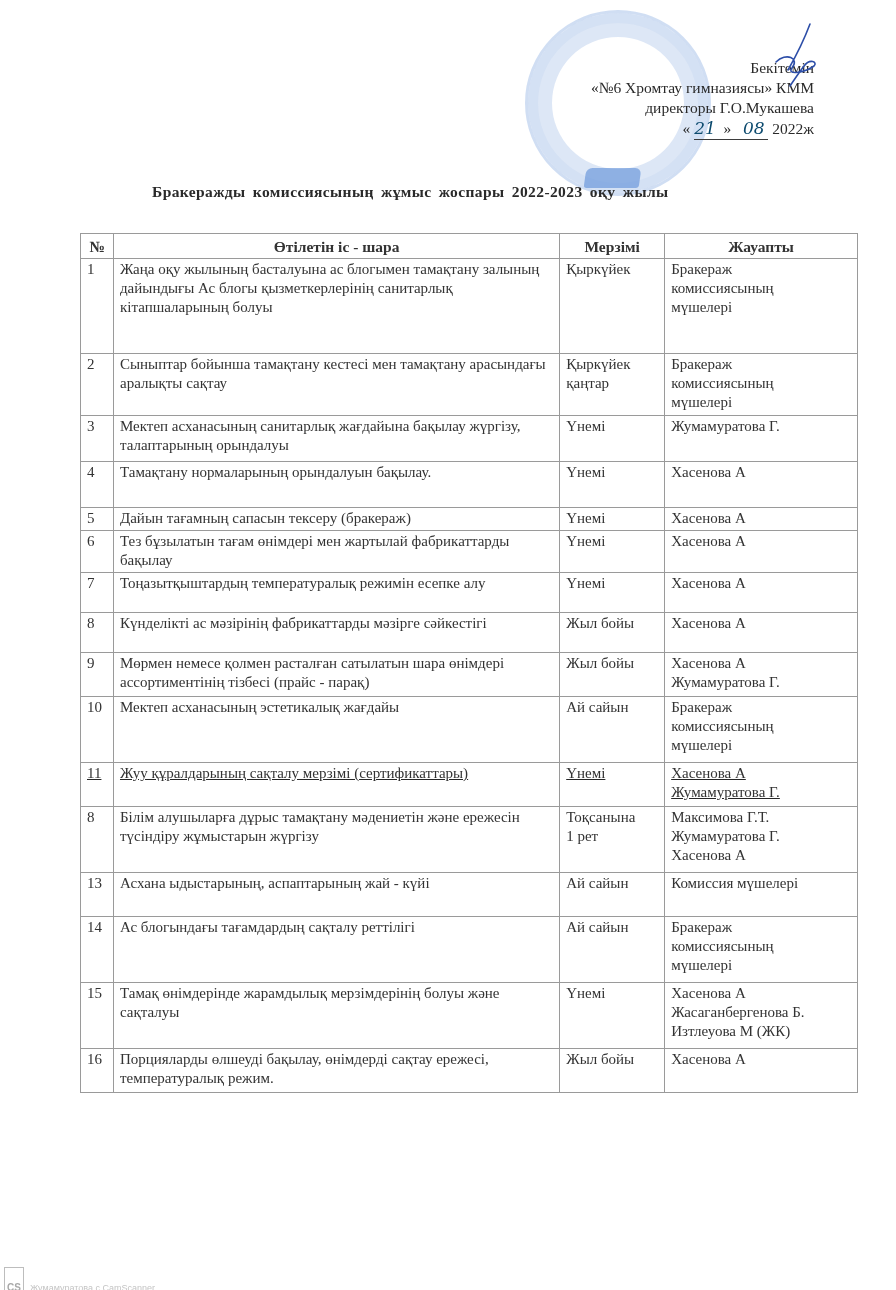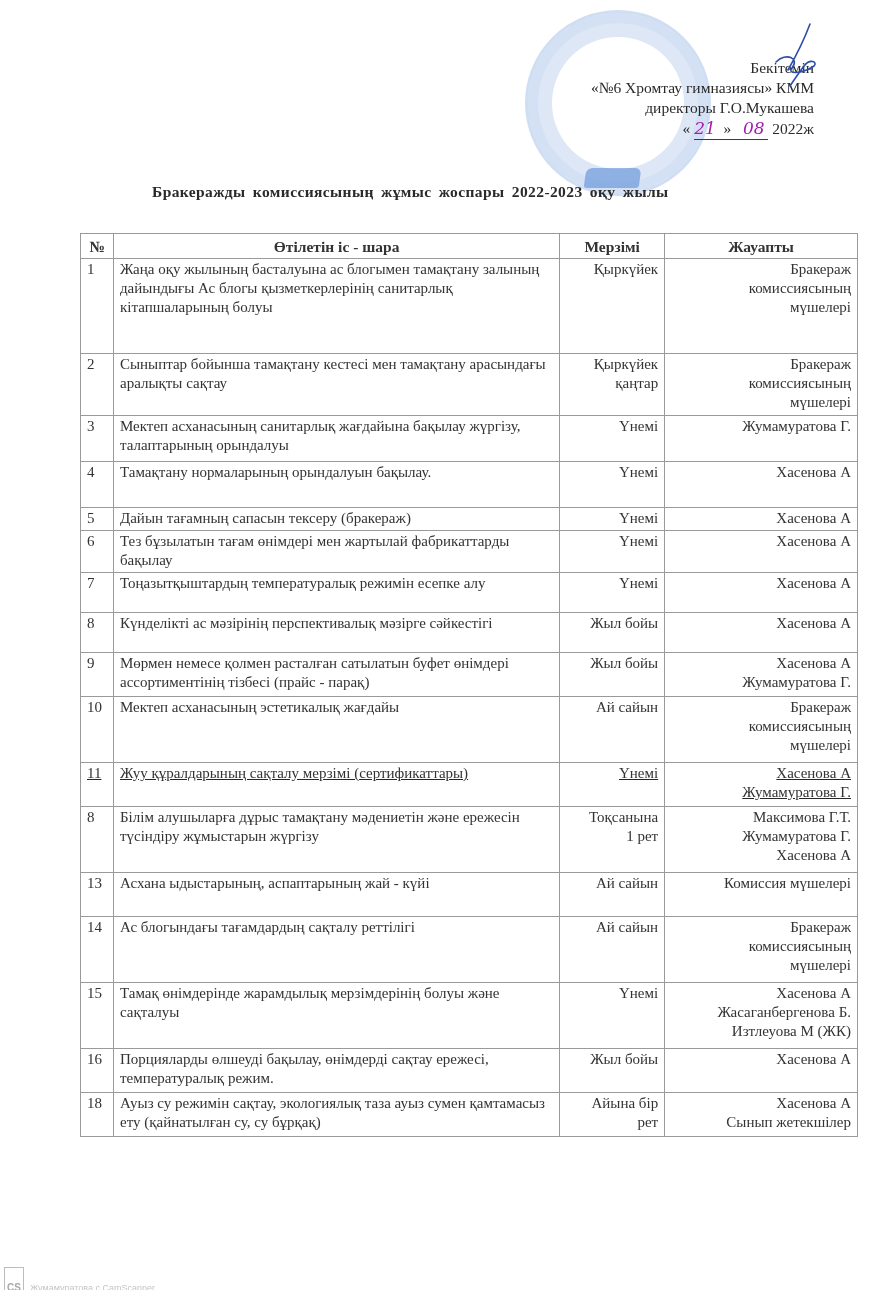--- a/index.html
+++ b/index.html
@@ -17,38 +17,38 @@
     background: rgba(90,140,215,0.6); border-radius: 6px 6px 3px 3px; transform: skewX(-8deg);
   }
   .approval {
     position: absolute; right: 82px; top: 58px; text-align: right; font-size: 15.5px; line-height: 20px; color: #2a2a2a;
   }
   .approval .line { display: block; }
   .approval .sig {
     position: absolute; right: -8px; top: -36px; width: 56px; height: 70px;
   }
   .approval .date-day, .approval .date-month {
-    font-family: "DejaVu Serif", serif; font-style: italic; color: #a21caf; font-size: 17px;
+    font-family: "DejaVu Serif", serif; font-style: italic; color: #0c4a6e; font-size: 17px;
   }
   .approval .underline { display: inline-block; border-bottom: 1px solid #3c3c3c; }
   .title {
     position: absolute; left: 152px; top: 183px; font-size: 15.5px; font-weight: bold; letter-spacing: 0.4px; color: #2a2a2a; word-spacing: 3px;
   }
   table.plan {
     position: absolute; left: 80px; top: 233px; width: 778px; border-collapse: collapse; font-size: 15px; line-height: 19px;
   }
   table.plan th, table.plan td {
     border: 1px solid #9a9a9a; vertical-align: top; padding: 1px 6px 2px 6px; text-align: left; color: #333;
   }
   table.plan th { font-weight: bold; text-align: center; font-size: 15.5px; padding: 3px 6px 2px 6px; }
   .c-num { width: 20px; }
   .c-act { width: 434px; }
   .c-due { width: 92px; }
   .c-resp { width: 180px; }
-  .resp-line, .due-line { display: block; text-align: right; }
+  .resp-line, .due-line { display: block; }
   .scanner {
     position: absolute; left: 4px; top: 1267px; display: flex; align-items: center; gap: 6px;
     font-family: "Liberation Sans", sans-serif; font-size: 9px; color: #c4c4c4;
   }
   .scanner .logo {
     border: 1.5px solid #bdbdbd; color: #a8a8a8; font-weight: bold; font-size: 10px; padding: 13px 2px; line-height: 13px;
   }
 </style>
 </head>
 <body>
@@ -152,31 +152,31 @@
         <td class="c-act">Тоңазытқыштардың температуралық режимін есепке  алу</td>
         <td class="c-due">
           <span class="due-line">Үнемі</span>
         </td>
         <td class="c-resp">
           <span class="resp-line">Хасенова А</span>
         </td>
       </tr>
       <tr style="height: 40px;">
         <td class="c-num">8</td>
-        <td class="c-act">Күнделікті ас мәзірінің перспективалық мәзірге сәйкестігі</td>
+        <td class="c-act">Күнделікті ас мәзірінің фабрикаттарды мәзірге сәйкестігі</td>
         <td class="c-due">
           <span class="due-line">Жыл бойы</span>
         </td>
         <td class="c-resp">
           <span class="resp-line">Хасенова А</span>
         </td>
       </tr>
       <tr style="height: 44px;">
         <td class="c-num">9</td>
-        <td class="c-act">Мөрмен немесе қолмен расталған сатылатын буфет өнімдері ассортиментінің тізбесі (прайс - парақ)</td>
+        <td class="c-act">Мөрмен немесе қолмен расталған сатылатын шара өнімдері ассортиментінің тізбесі (прайс - парақ)</td>
         <td class="c-due">
           <span class="due-line">Жыл бойы</span>
         </td>
         <td class="c-resp">
           <span class="resp-line">Хасенова А</span>
           <span class="resp-line">Жумамуратова Г.</span>
         </td>
       </tr>
       <tr style="height: 66px;">
         <td class="c-num">10</td>
@@ -249,32 +249,20 @@
         </td>
       </tr>
       <tr style="height: 44px;">
         <td class="c-num">16</td>
         <td class="c-act">Порцияларды өлшеуді  бақылау, өнімдерді  сақтау ережесі, температуралық режим.</td>
         <td class="c-due">
           <span class="due-line">Жыл бойы</span>
         </td>
         <td class="c-resp">
           <span class="resp-line">Хасенова А</span>
-        </td>
-      </tr>
-      <tr style="height: 44px;">
-        <td class="c-num">18</td>
-        <td class="c-act">Ауыз су режимін сақтау, экологиялық таза ауыз сумен қамтамасыз ету (қайнатылған су, су бұрқақ)</td>
-        <td class="c-due">
-          <span class="due-line">Айына бір</span>
-          <span class="due-line">рет</span>
-        </td>
-        <td class="c-resp">
-          <span class="resp-line">Хасенова А</span>
-          <span class="resp-line">Сынып жетекшілер</span>
         </td>
       </tr>
     </tbody>
 </table>
 
 <div class="scanner">
   <span class="logo">CS</span>
   <span>Жумамуратова с CamScanner</span>
 </div>
 

